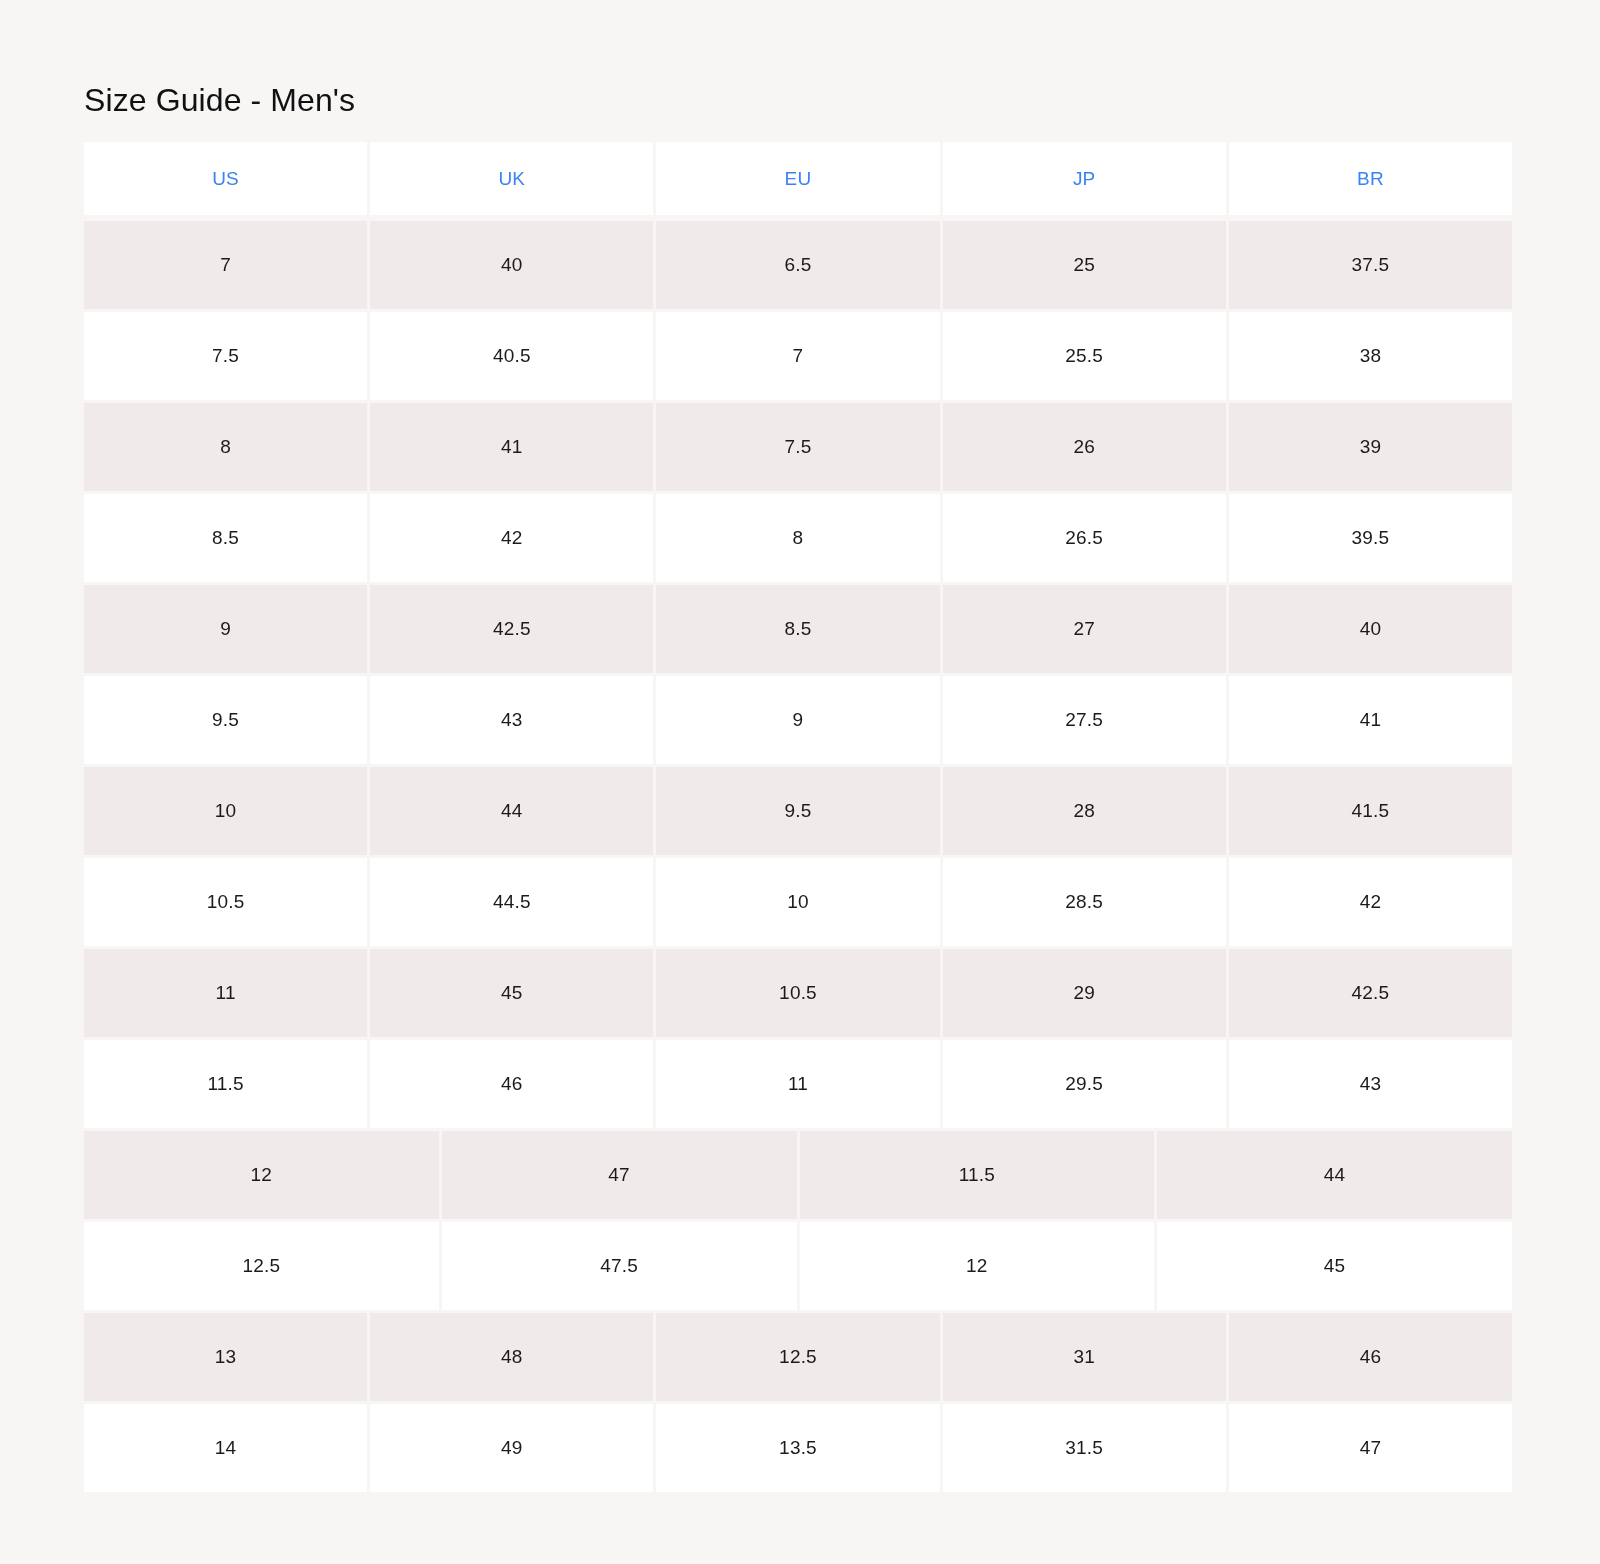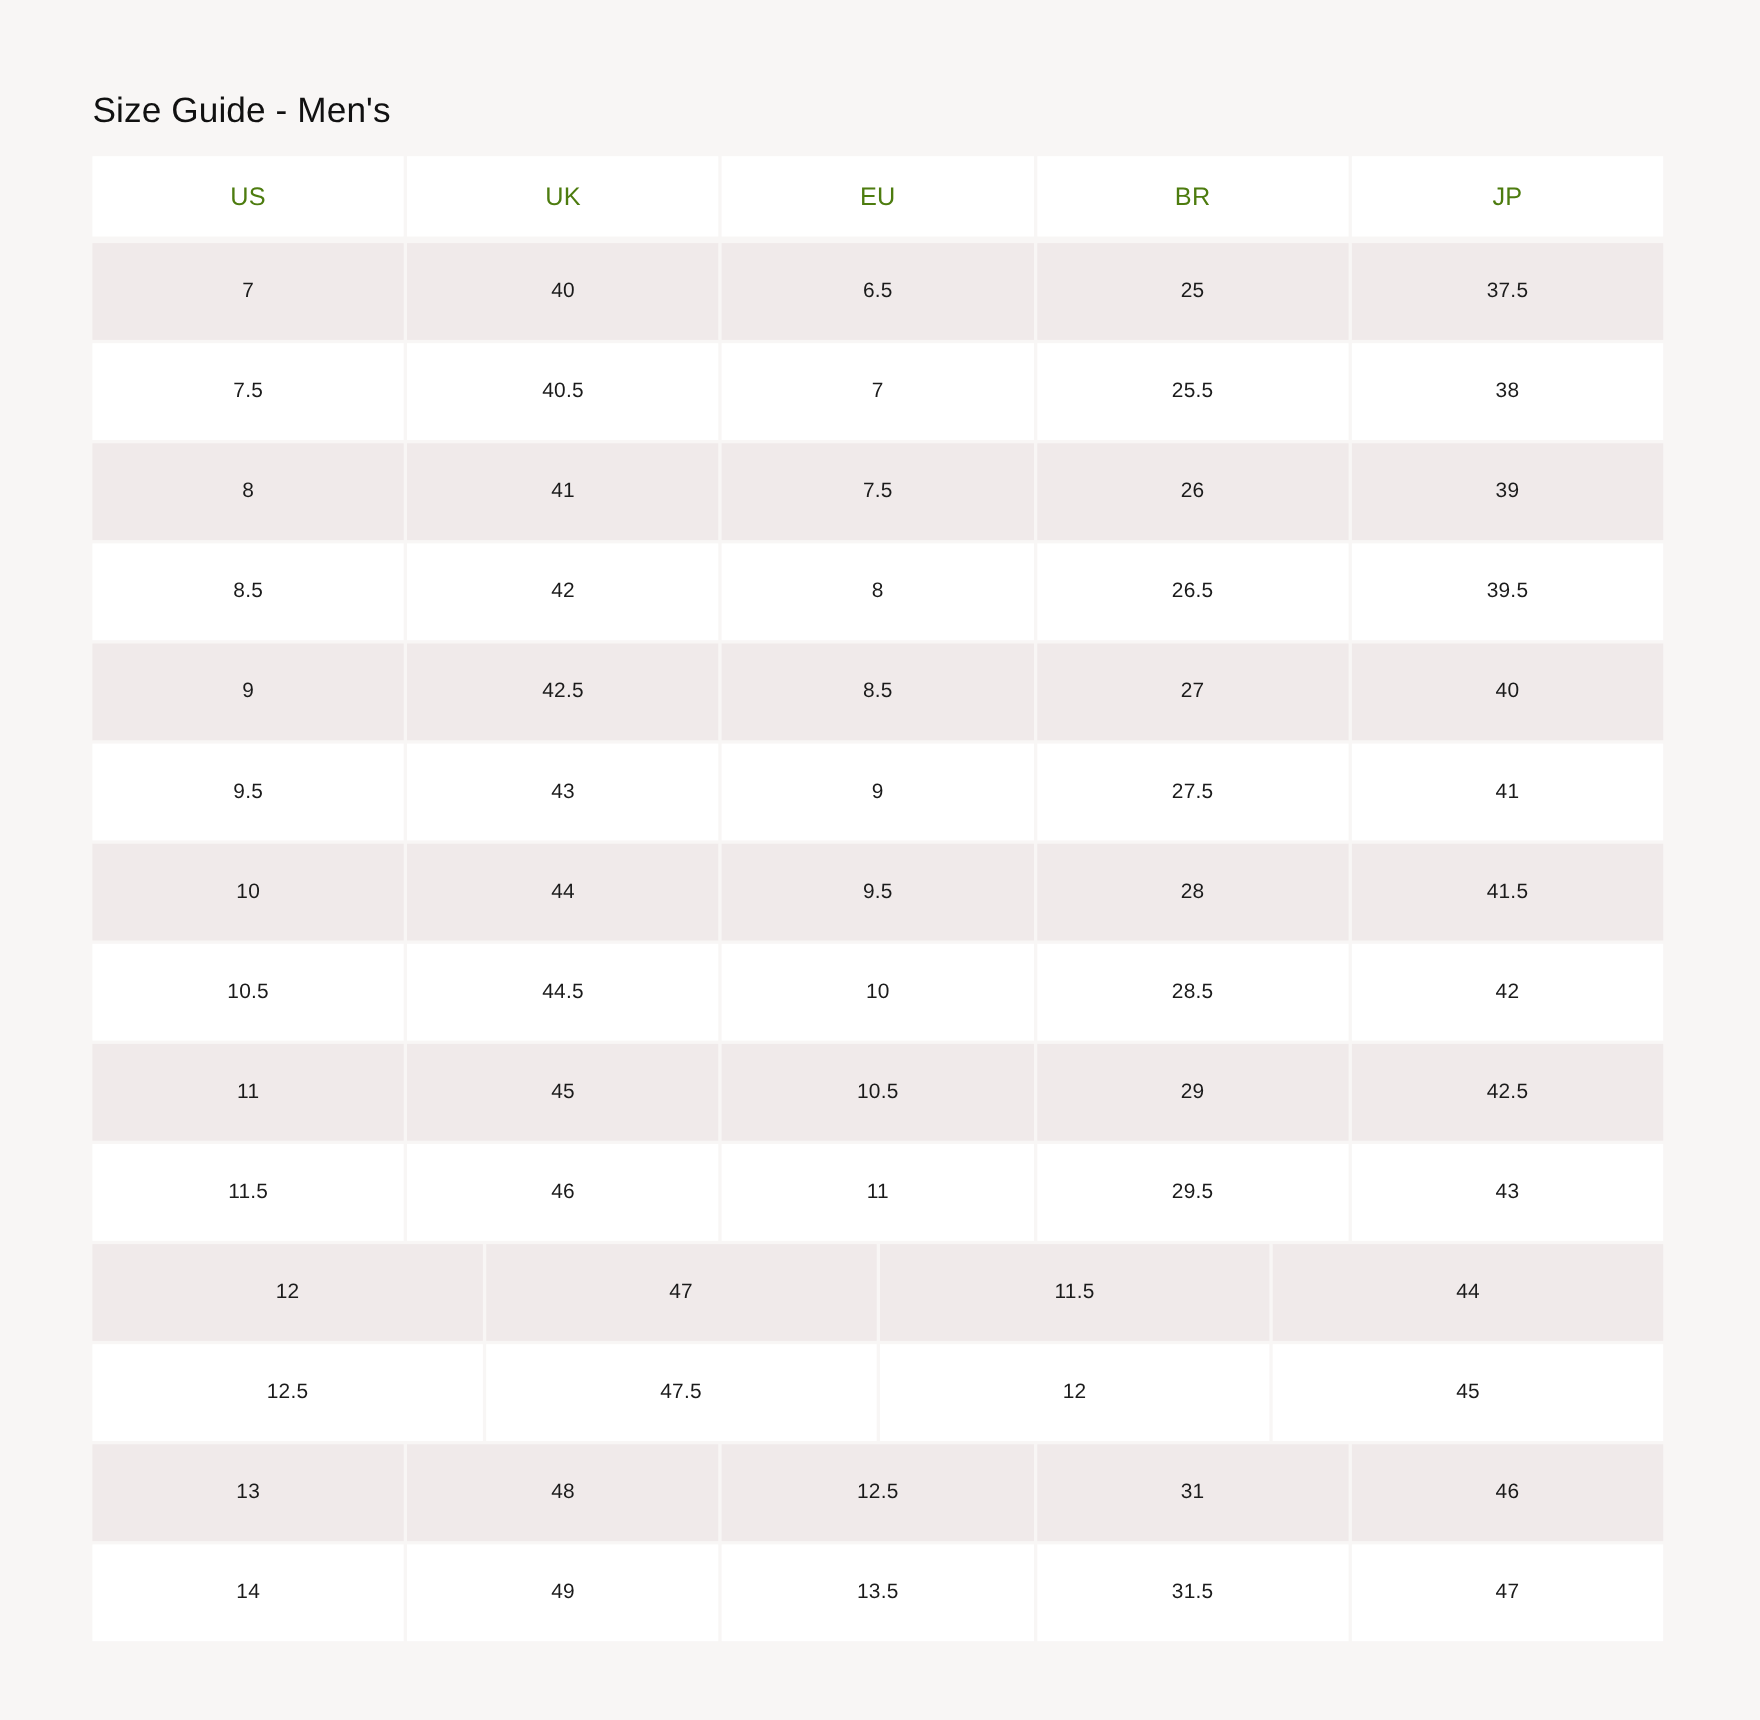--- a/index.html
+++ b/index.html
@@ -60,22 +60,22 @@
     justify-content: center;
     font-size: 19px;
     color: #1b1b1b;
     letter-spacing: 0.2px;
     box-sizing: border-box;
   }
 
   .header-row .cell {
     background: #ffffff;
     height: 73px;
-    font-size: 23px;
-    color: #4d7c0f;
+    font-size: 19px;
+    color: #3b82f6;
     font-weight: 400;
   }
 
   .body-row .cell {
     height: 88px;
   }
 
   .body-row.row-odd .cell {
     background: #f0eaea;
   }
@@ -89,22 +89,22 @@
 
 <div id="page">
 
   <h1 id="page-title">Size Guide - Men's</h1>
 
   <div id="size-table">
     <div class="table-row header-row" id="header-row">
         <div class="cell">US</div>
         <div class="cell">UK</div>
         <div class="cell">EU</div>
+        <div class="cell">JP</div>
         <div class="cell">BR</div>
-        <div class="cell">JP</div>
       </div>
     <div id="table-body" style="display: flex; flex-direction: column; row-gap: 3px; margin-top: 3px;">
         <div class="table-row body-row row-odd">
           <div class="cell">7</div>
           <div class="cell">40</div>
           <div class="cell">6.5</div>
           <div class="cell">25</div>
           <div class="cell">37.5</div>
         </div>
         <div class="table-row body-row row-even">

